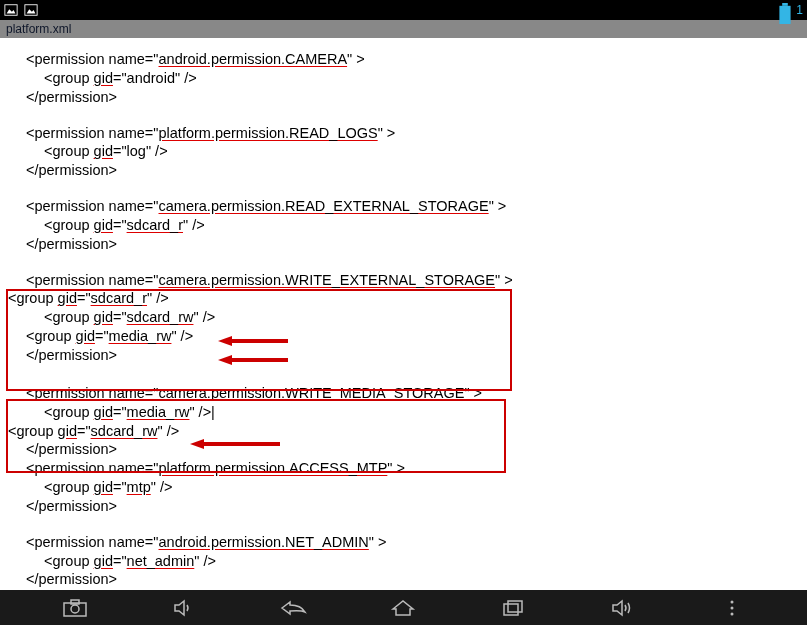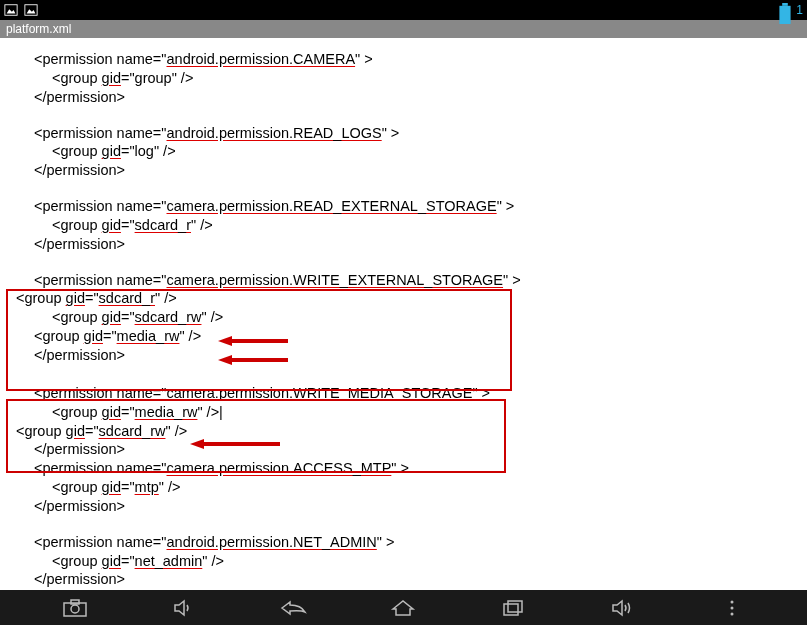--- a/index.html
+++ b/index.html
@@ -19,30 +19,30 @@
     padding: 0 4px;
     color: #fff;
     font-size: 12px;
   }
   .status-left { display: flex; gap: 6px; align-items: center; }
   .status-right { margin-left: auto; display: flex; gap: 4px; align-items: center; color: #33b5e5; }
   .status-icon { width: 14px; height: 14px; display: inline-block; }
   .title-bar {
     height: 18px;
     background: #888;
-    color: #ffffff;
+    color: #0f172a;
     font-size: 12px;
     padding: 1px 6px;
     display: flex;
     align-items: center;
   }
   .content {
     background: #fff;
     height: 552px;
-    padding: 12px 0 0 16px;
+    padding: 12px 0 0 8px;
     font-family: Arial, sans-serif;
     font-size: 14.5px;
     line-height: 1.3;
     color: #000;
     position: relative;
     overflow: hidden;
   }
   .line { white-space: pre; }
   .ind0 { padding-left: 18px; }
   .ind1 { padding-left: 36px; }
@@ -122,25 +122,25 @@
   </div>
 </div>
 
 <div class="title-bar">
   <span>platform.xml</span>
 </div>
 
 <div class="content">
 
   <div class="line ind0"><span>&lt;permission name="</span><span class="ul-red">android.permission.CAMERA</span><span>" &gt;</span></div>
-  <div class="line ind1"><span>&lt;group </span><span class="ul-red">gid</span><span>="</span><span>group</span><span>" /&gt;</span></div>
-  <div class="line ind0">&lt;/permission&gt;</div>
-  <div class="spacer"></div>
-
-  <div class="line ind0"><span>&lt;permission name="</span><span class="ul-red">android.permission.READ_LOGS</span><span>" &gt;</span></div>
+  <div class="line ind1"><span>&lt;group </span><span class="ul-red">gid</span><span>="</span><span>android</span><span>" /&gt;</span></div>
+  <div class="line ind0">&lt;/permission&gt;</div>
+  <div class="spacer"></div>
+
+  <div class="line ind0"><span>&lt;permission name="</span><span class="ul-red">platform.permission.READ_LOGS</span><span>" &gt;</span></div>
   <div class="line ind1"><span>&lt;group </span><span class="ul-red">gid</span><span>="</span><span>log</span><span>" /&gt;</span></div>
   <div class="line ind0">&lt;/permission&gt;</div>
   <div class="spacer"></div>
 
   <div class="line ind0"><span>&lt;permission name="</span><span class="ul-red">camera.permission.READ_EXTERNAL_STORAGE</span><span>" &gt;</span></div>
   <div class="line ind1"><span>&lt;group </span><span class="ul-red">gid</span><span>="</span><span class="ul-red">sdcard_r</span><span>" /&gt;</span></div>
   <div class="line ind0">&lt;/permission&gt;</div>
   <div class="spacer"></div>
 
   <div class="line ind0"><span>&lt;permission name="</span><span class="ul-red">camera.permission.WRITE_EXTERNAL_STORAGE</span><span>" &gt;</span></div>
@@ -149,21 +149,21 @@
   <div class="line ind0"><span>&lt;group </span><span class="ul-red">gid</span><span>="</span><span class="ul-red">media_rw</span><span>" /&gt;</span></div>
   <div class="line ind0">&lt;/permission&gt;</div>
   <div class="spacer"></div>
 
   <div class="spacer-sm"></div>
   <div class="line ind0"><span>&lt;permission name="</span><span class="ul-red">camera.permission.WRITE_MEDIA_STORAGE</span><span>" &gt;</span></div>
   <div class="line ind1"><span>&lt;group </span><span class="ul-red">gid</span><span>="</span><span class="ul-red">media_rw</span><span>" /&gt;|</span></div>
   <div class="line indN"><span>&lt;group </span><span class="ul-red">gid</span><span>="</span><span class="ul-red">sdcard_rw</span><span>" /&gt;</span></div>
   <div class="line ind0">&lt;/permission&gt;</div>
 
-  <div class="line ind0"><span>&lt;permission name="</span><span class="ul-red">camera.permission.ACCESS_MTP</span><span>" &gt;</span></div>
+  <div class="line ind0"><span>&lt;permission name="</span><span class="ul-red">platform.permission.ACCESS_MTP</span><span>" &gt;</span></div>
   <div class="line ind1"><span>&lt;group </span><span class="ul-red">gid</span><span>="</span><span class="ul-red">mtp</span><span>" /&gt;</span></div>
   <div class="line ind0">&lt;/permission&gt;</div>
   <div class="spacer"></div>
 
   <div class="line ind0"><span>&lt;permission name="</span><span class="ul-red">android.permission.NET_ADMIN</span><span>" &gt;</span></div>
   <div class="line ind1"><span>&lt;group </span><span class="ul-red">gid</span><span>="</span><span class="ul-red">net_admin</span><span>" /&gt;</span></div>
   <div class="line ind0">&lt;/permission&gt;</div>
 
   <div class="box1"></div>
   <div class="box2"></div>

